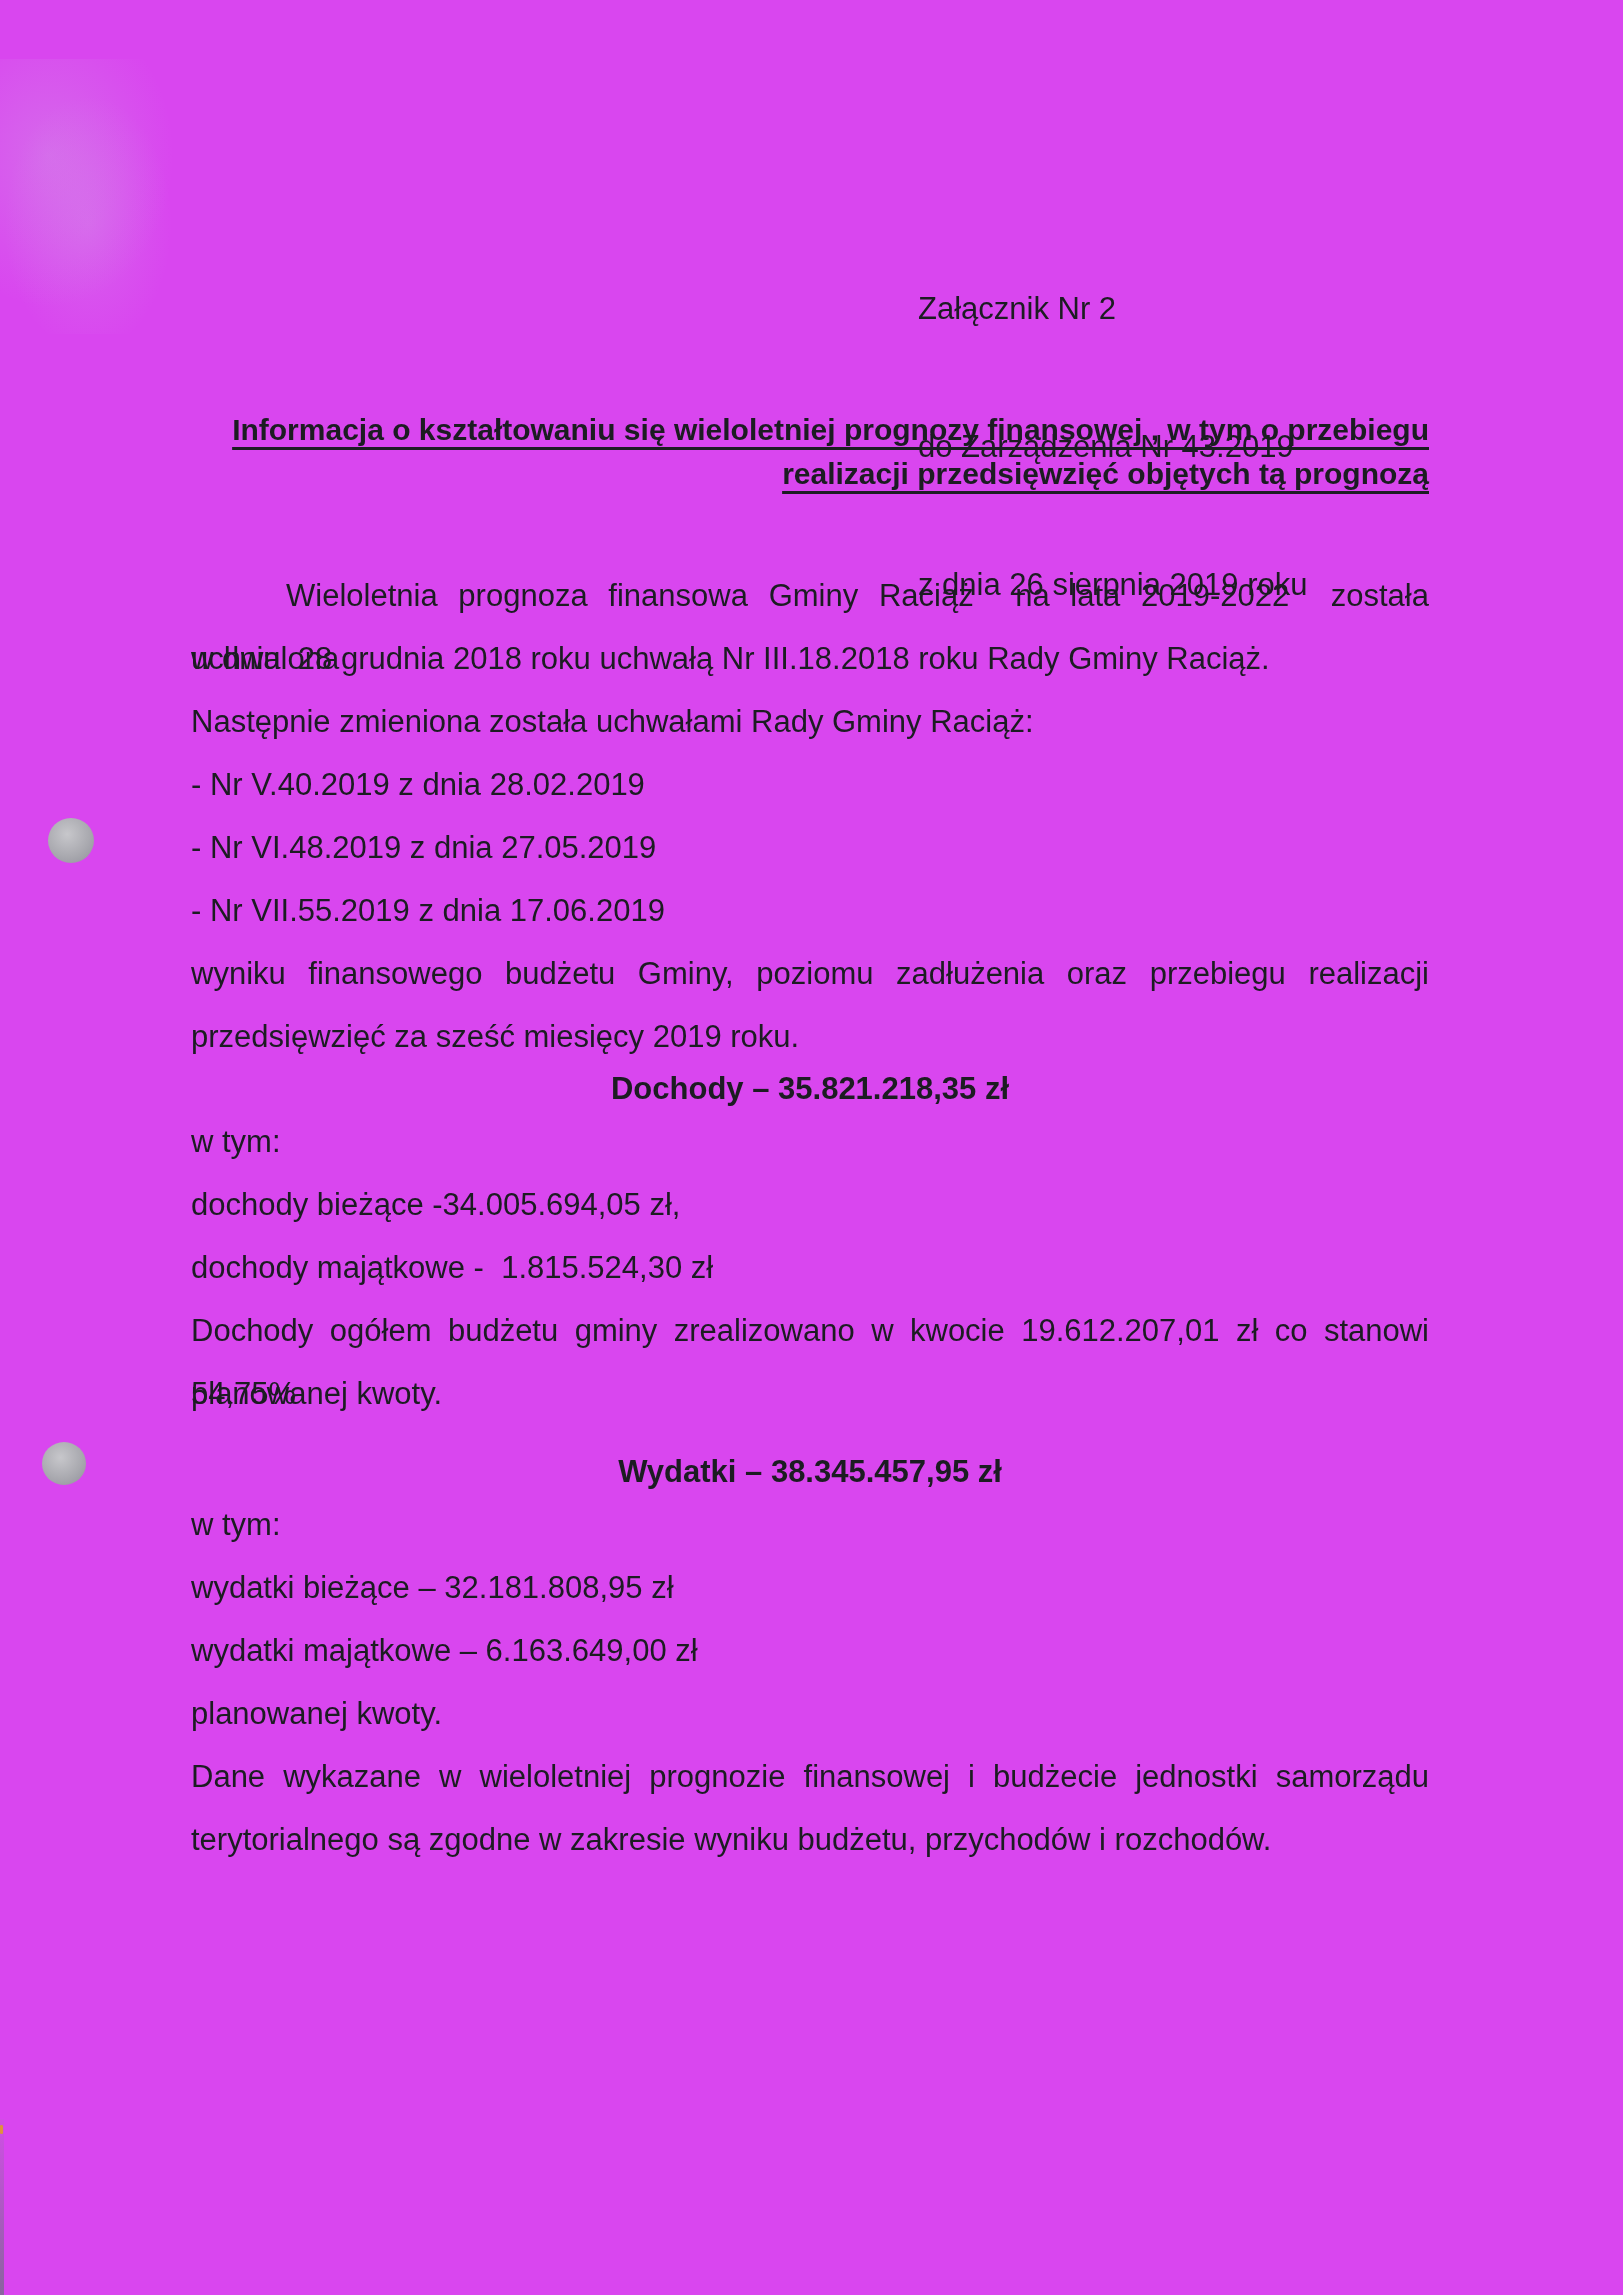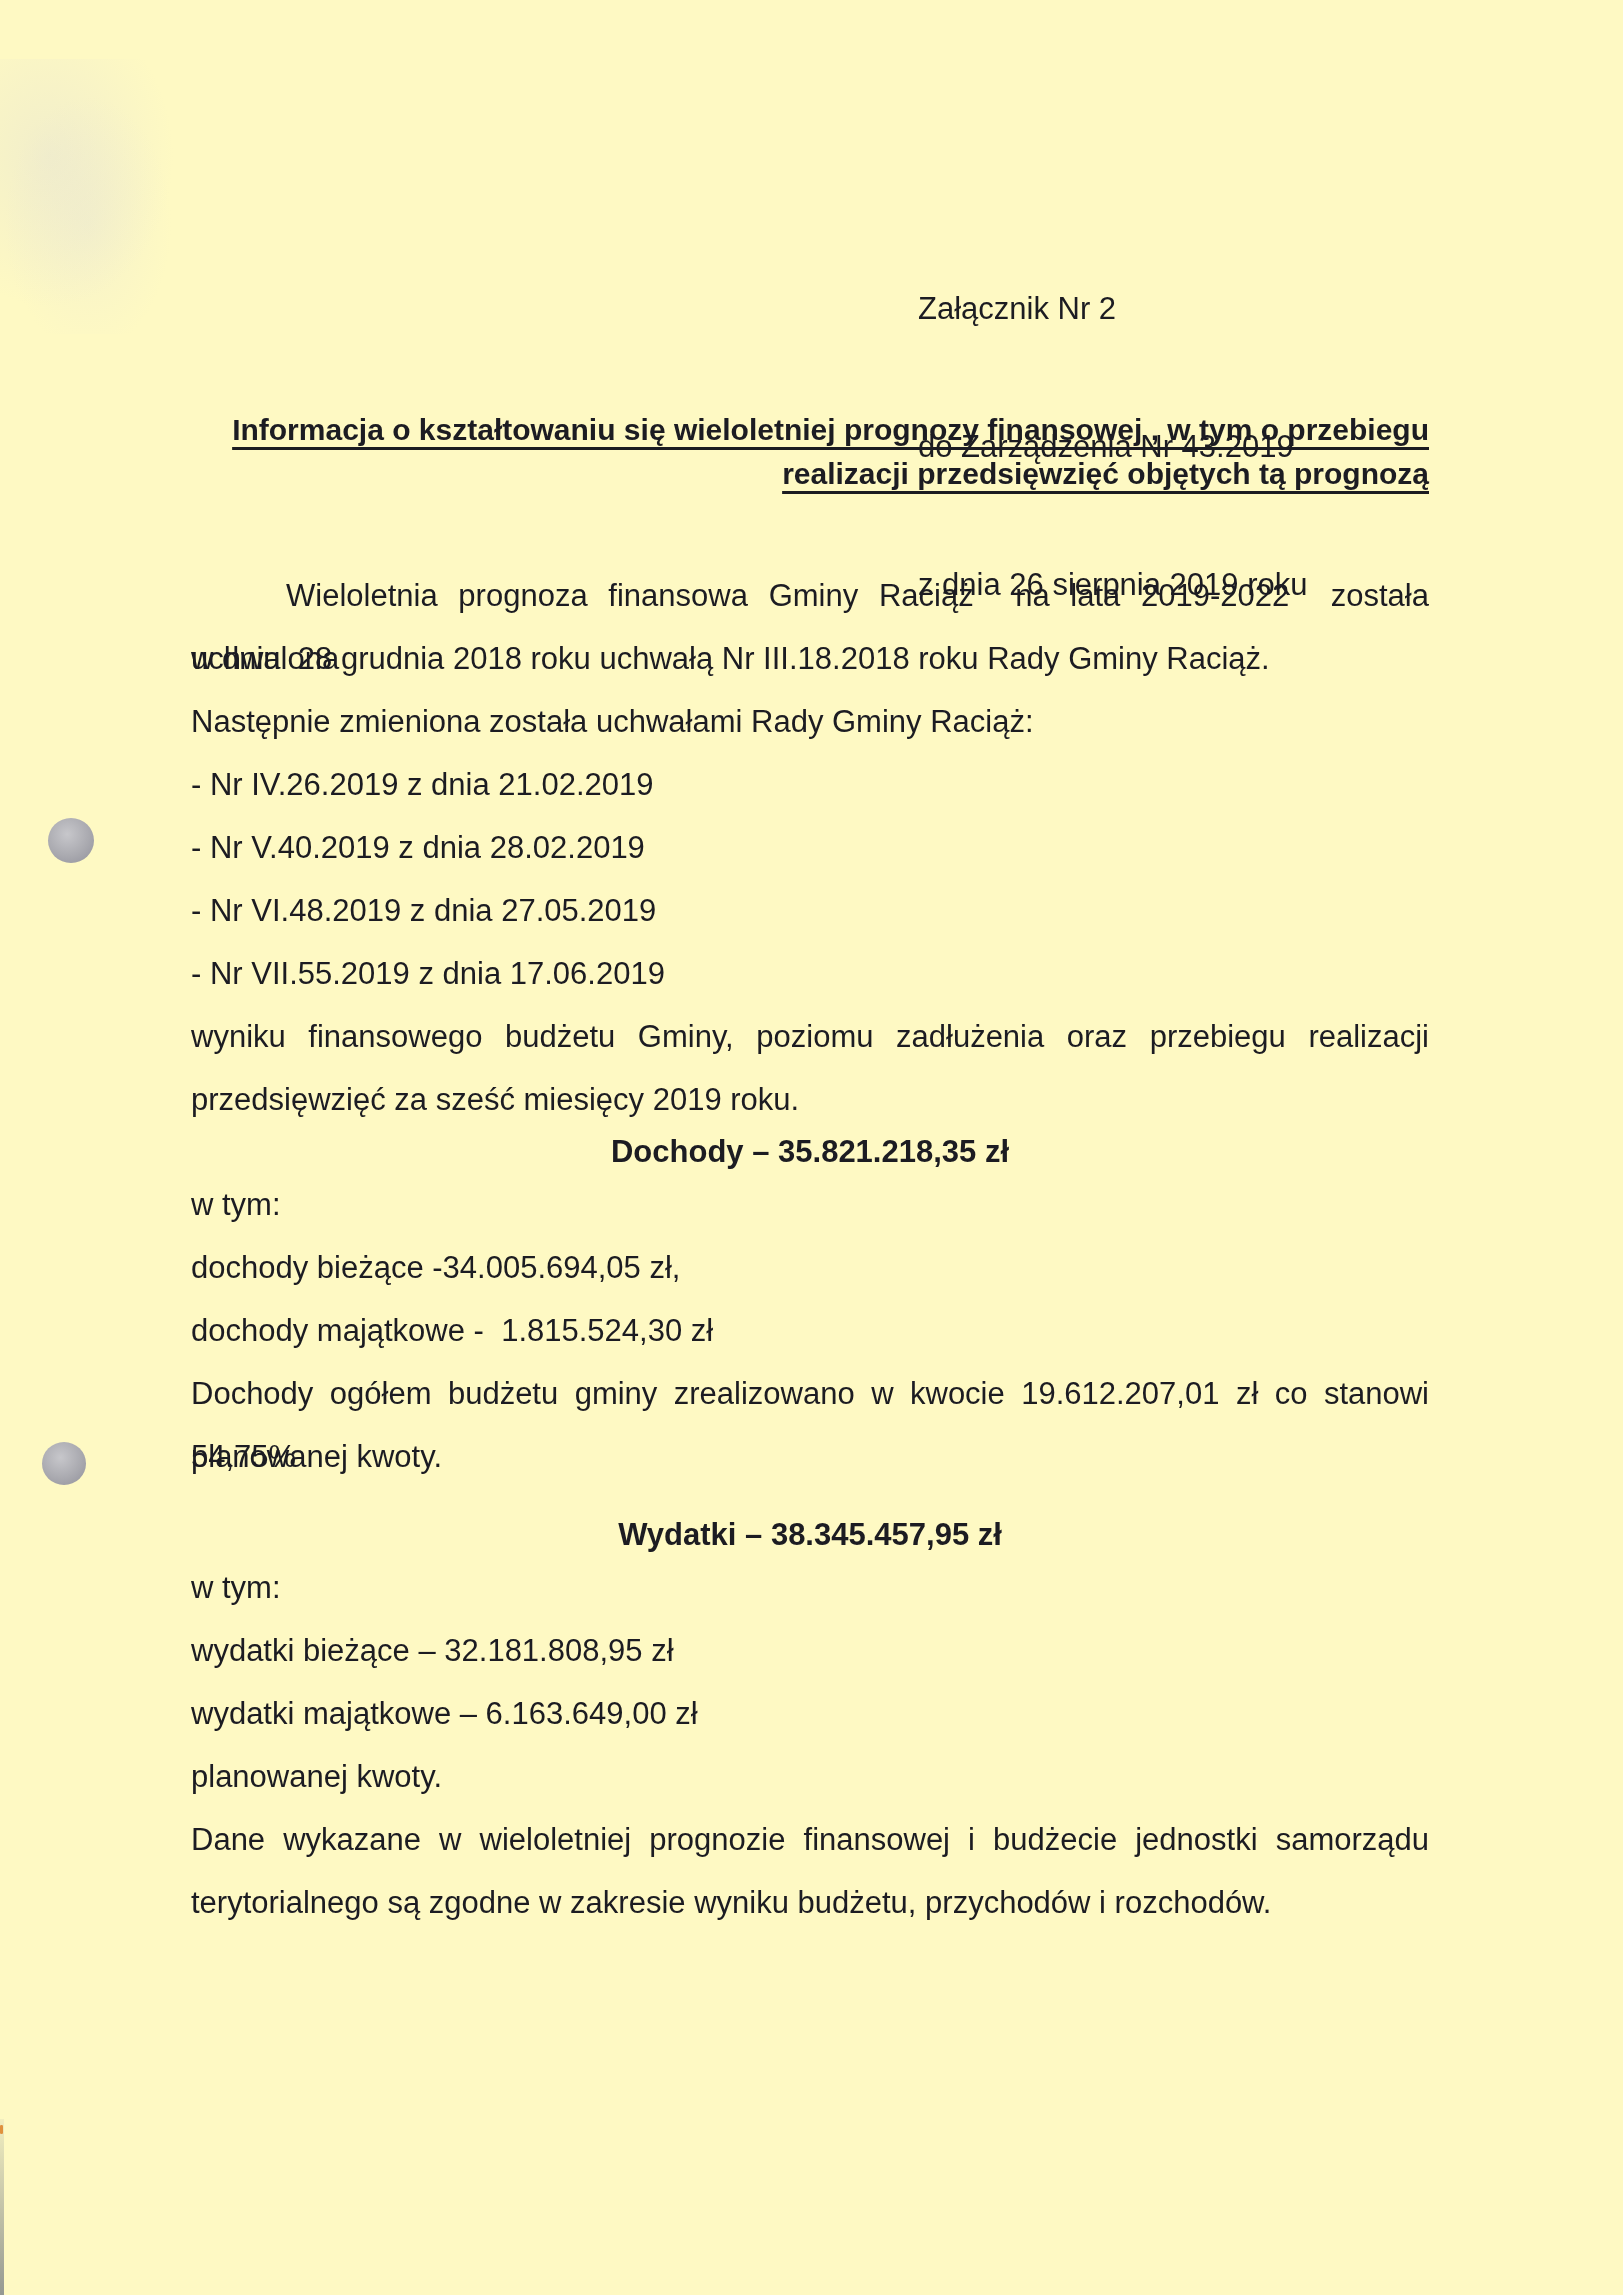--- a/index.html
+++ b/index.html
@@ -1,21 +1,21 @@
 <!DOCTYPE html>
 <html lang="pl" style="font-size:10.5px"><head>
 <meta charset="utf-8">
 <title>Scanned document</title>
 <style>
   html, body { margin:0; padding:0; background:#e9e9e9; }
   .page {
     position:relative;
     width:1623px; height:2295px;
     margin:0 auto;
-    background:#fef9c3;
+    background:#d946ef;
     font-family:"Liberation Sans", sans-serif;
     color:#1c1c22;
     overflow:hidden;
   }
 
   
   .header-block {
     position:absolute; left:918px; top:194px;
     font-size:31px; line-height:46px;
     white-space:pre-wrap;
@@ -88,21 +88,20 @@
 
   <div class="title-block">
     <div class="title-line">Informacja o kształtowaniu się wieloletniej prognozy finansowej , w tym o przebiegu</div>
     <div class="title-line">realizacji przedsięwzięć objętych tą prognozą</div>
   </div>
 
   <div class="body-block">
     <div class="line justify indent">Wieloletnia prognoza finansowa Gminy Raciąż  na lata 2019-2022  została uchwalona</div>
     <div class="line">w dniu  28 grudnia 2018 roku uchwałą Nr III.18.2018 roku Rady Gminy Raciąż.</div>
     <div class="line">Następnie zmieniona została uchwałami Rady Gminy Raciąż:</div>
-    <div class="line">- Nr IV.26.2019 z dnia 21.02.2019</div>
     <div class="line">- Nr V.40.2019 z dnia 28.02.2019</div>
     <div class="line">- Nr VI.48.2019 z dnia 27.05.2019</div>
     <div class="line">- Nr VII.55.2019 z dnia 17.06.2019</div>
     <div class="line justify">wyniku finansowego budżetu Gminy, poziomu zadłużenia oraz przebiegu realizacji</div>
     <div class="line">przedsięwzięć za sześć miesięcy 2019 roku.</div>
 
     <div class="line tight bold">Dochody – 35.821.218,35 zł</div>
     <div class="line">w tym:</div>
     <div class="line">dochody bieżące -34.005.694,05 zł,</div>
     <div class="line">dochody majątkowe -  1.815.524,30 zł</div>

